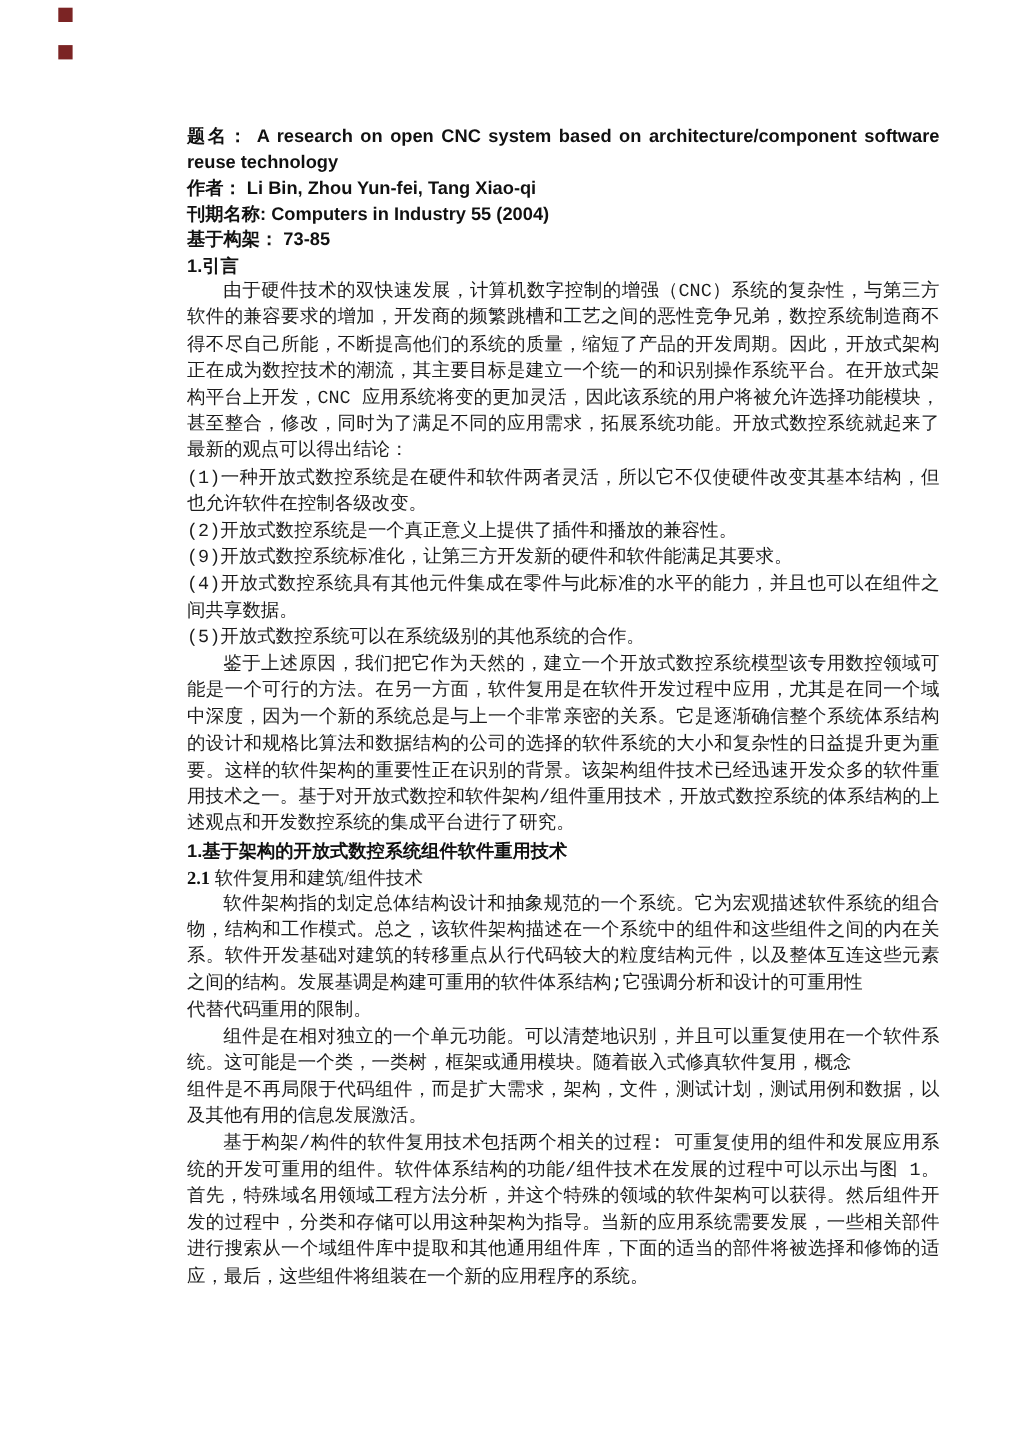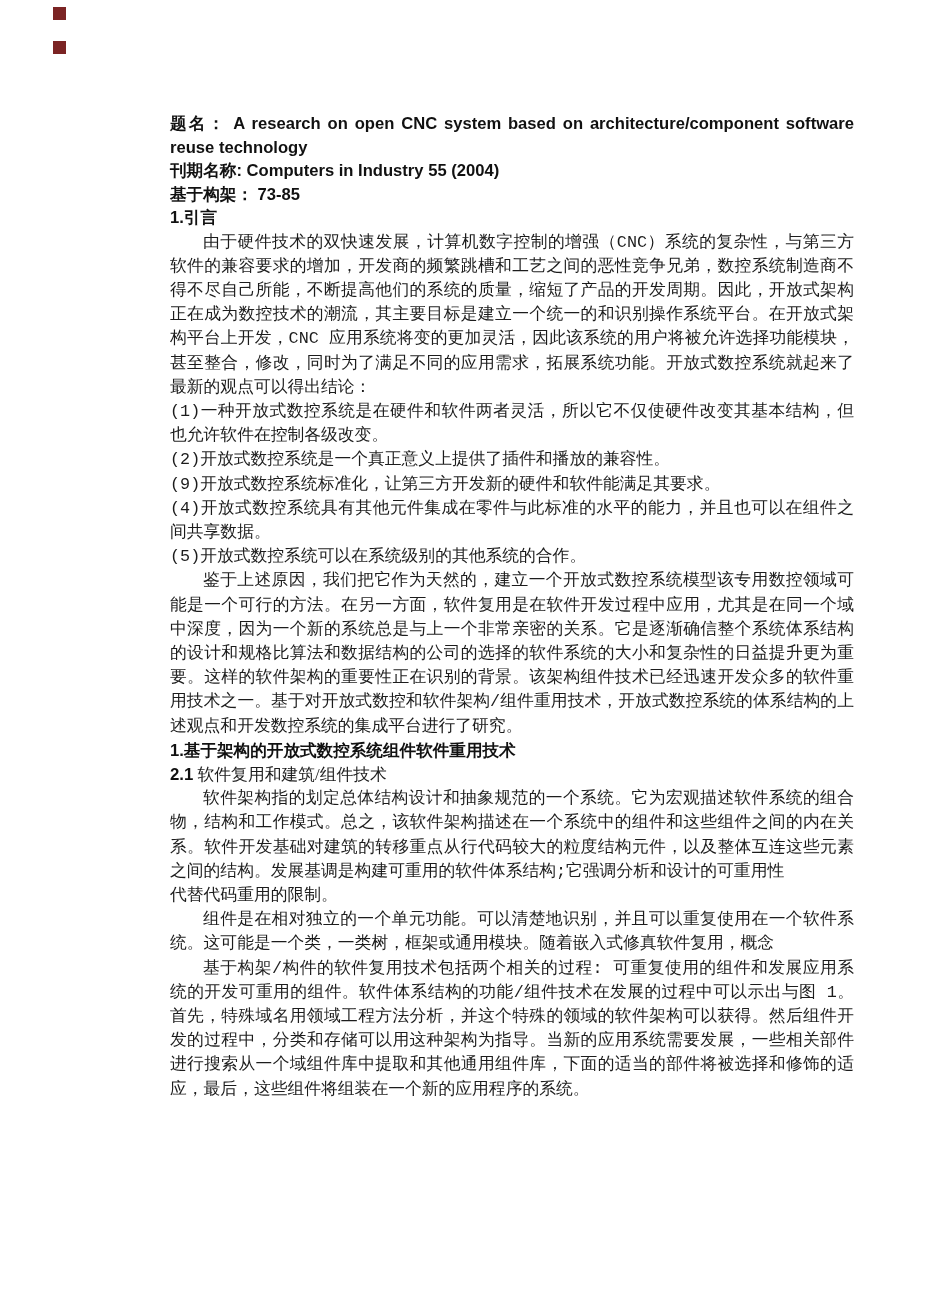--- a/index.html
+++ b/index.html
@@ -47,40 +47,44 @@
     color: #1c1c1c;
   }
   .indent { text-indent: 33px; }
   .sub-heading {
     font-family: "Liberation Serif", "DejaVu Serif", serif;
     font-size: 16.8px;
     line-height: 24.2px;
     color: #1c1c1c;
   }
   .sub-heading .num {
-    font-family: Liberation Sans, sans-serif;
+    font-family: Liberation Serif, serif;
     font-weight: bold;
     color: #111111;
   }
 </style>
 </head>
 <body>
 
 <div class="page">
 
   <div class="corner-marker" style="top: 7px; background: rgb(123, 36, 36);"></div>
   <div class="corner-marker" style="top: 41px; background: rgb(123, 36, 36);"></div>
 
   <div class="doc">
 
     <div class="meta-line">
       <span>题名：</span>
       <span>A research on open CNC system based on architecture/component software reuse technology</span>
     </div>
 
+    <div class="meta-line">
+      <span>作者：</span>
+      <span>Li Bin, Zhou Yun-fei, Tang Xiao-qi</span>
+    </div>
 
     <div class="meta-line">
       <span>刊期名称:</span>
       <span>Computers in Industry 55 (2004)</span>
     </div>
 
     <div class="meta-line">
       <span>基于构架：</span>
       <span>73-85</span>
     </div>
@@ -103,18 +107,19 @@
       <span class="num">2.1</span><span> 软件复用和建筑/组件技术</span>
     </div>
 
     <div class="body-para indent">
       <span>软件架构指的划定总体结构设计和抽象规范的一个系统。它为宏观描述软件系统的组合物，结构和工作模式。总之，该软件架构描述在一个系统中的组件和这些组件之间的内在关系。软件开发基础对建筑的转移重点从行代码较大的粒度结构元件，以及整体互连这些元素之间的结构。发展基调是构建可重用的软件体系结构;它强调分析和设计的可重用性</span><br>
       <span>代替代码重用的限制。</span>
     </div>
 
     <div class="body-para indent">
       <span>组件是在相对独立的一个单元功能。可以清楚地识别，并且可以重复使用在一个软件系统。这可能是一个类，一类树，框架或通用模块。随着嵌入式修真软件复用，概念</span><br>
+      <span>组件是不再局限于代码组件，而是扩大需求，架构，文件，测试计划，测试用例和数据，以及其他有用的信息发展激活。</span>
     </div>
 
     <div class="body-para indent">基于构架/构件的软件复用技术包括两个相关的过程: 可重复使用的组件和发展应用系统的开发可重用的组件。软件体系结构的功能/组件技术在发展的过程中可以示出与图 1。首先，特殊域名用领域工程方法分析，并这个特殊的领域的软件架构可以获得。然后组件开发的过程中，分类和存储可以用这种架构为指导。当新的应用系统需要发展，一些相关部件进行搜索从一个域组件库中提取和其他通用组件库，下面的适当的部件将被选择和修饰的适应，最后，这些组件将组装在一个新的应用程序的系统。</div>
 
   </div>
 </div>
 
 </body></html>

